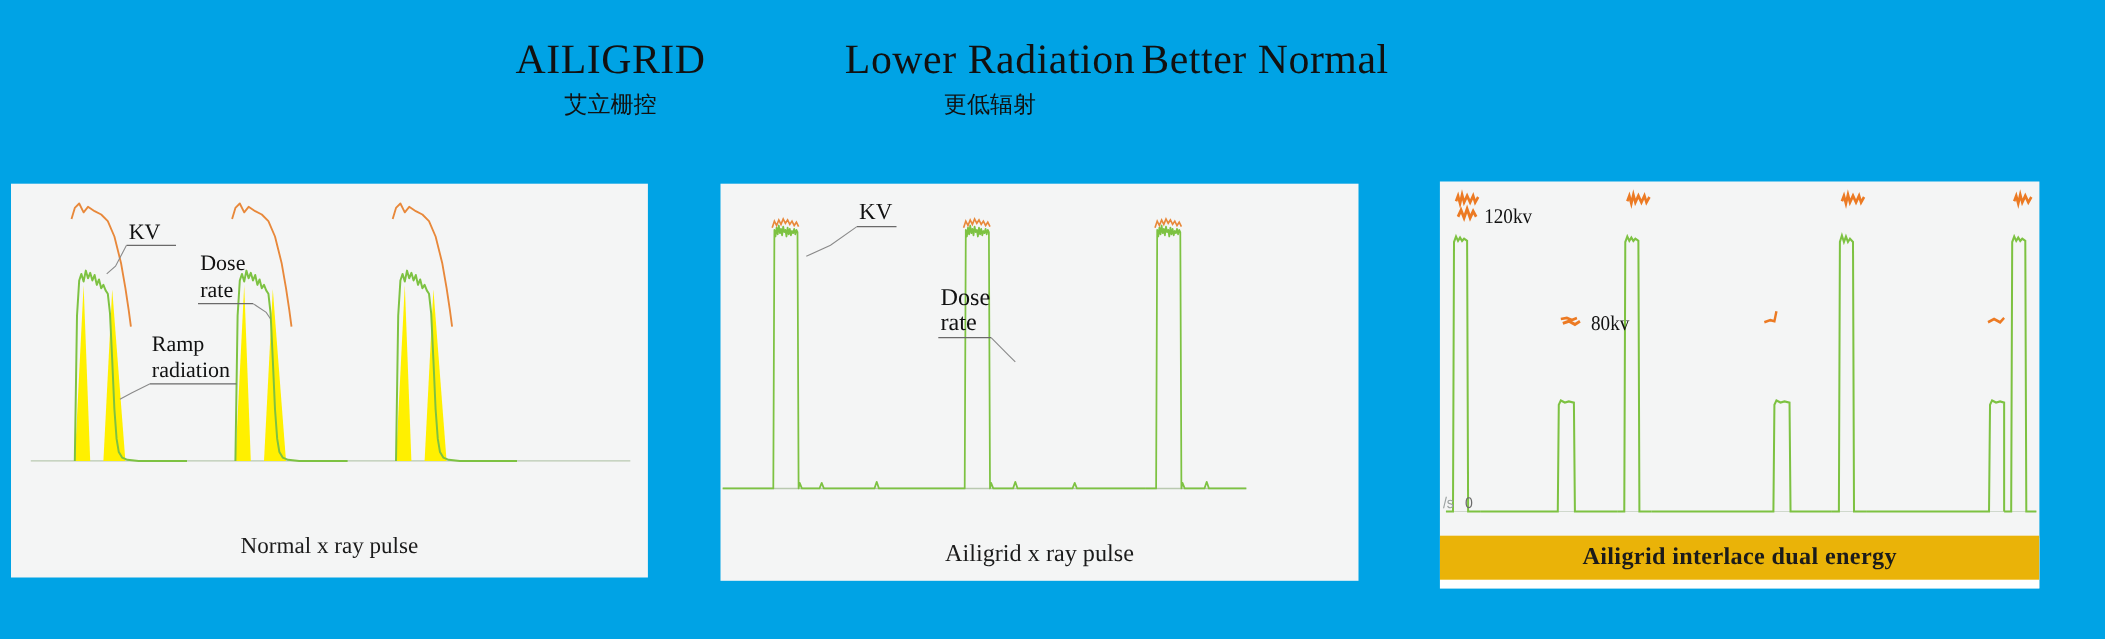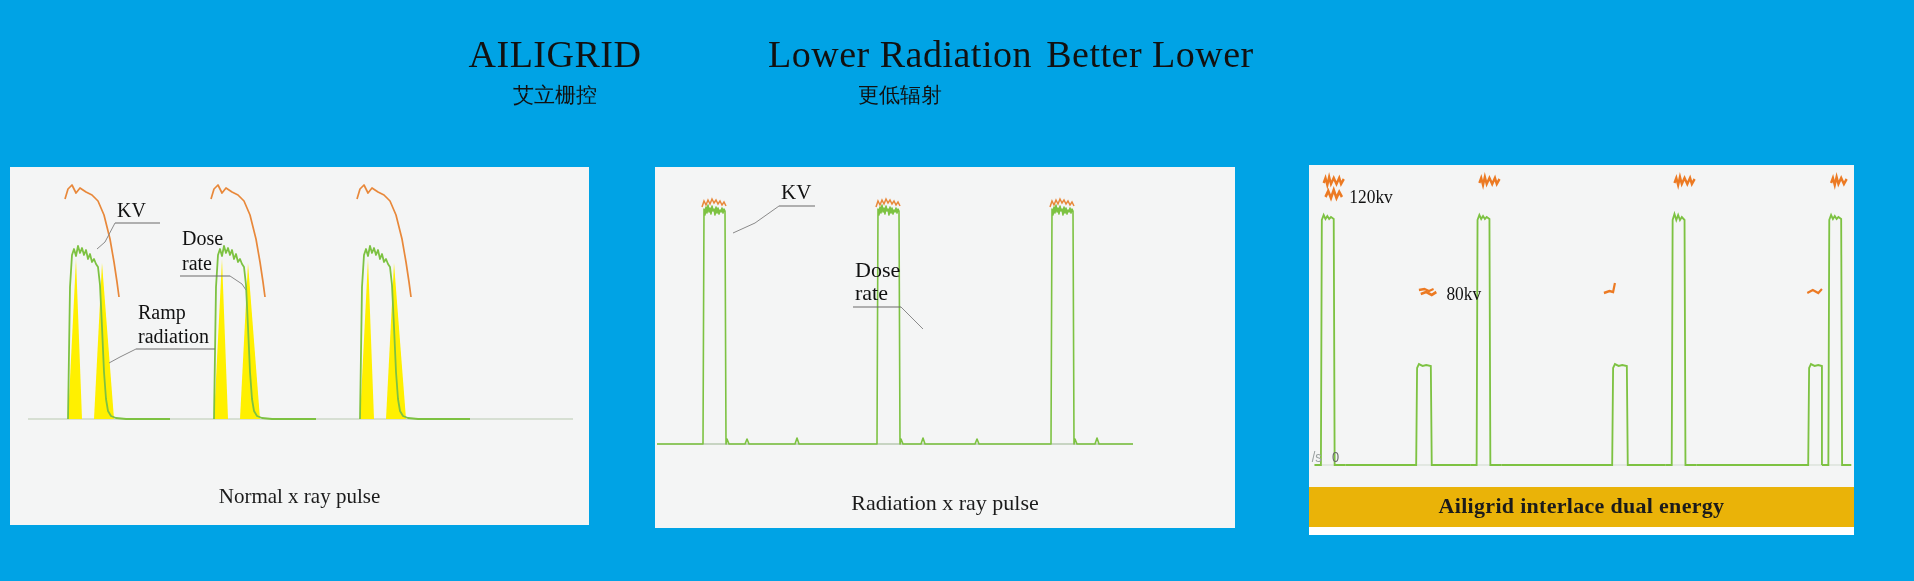--- a/index.html
+++ b/index.html
@@ -60,21 +60,21 @@
   <div class="header">
     <div class="head-col" id="hc1">
       <div class="en">Lower Radiation</div>
       <div class="cn">更低辐射</div>
     </div>
     <div class="head-col" id="hc0">
       <div class="en">AILIGRID</div>
       <div class="cn">艾立栅控</div>
     </div>
     <div class="head-col" id="hc2">
-      <div class="en">Better Lower</div>
+      <div class="en">Better Normal</div>
     </div>
   </div>
 
   <div class="panel" id="panel0">
     <div class="plot">
       <svg viewBox="0 0 579 358" preserveAspectRatio="none">
 
         <line x1="18" y1="252" x2="563" y2="252" stroke="#b9c9b0" stroke-width="1"></line>
 
         <polygon points="58,252 66,92 72,252" fill="#fff000"></polygon>
@@ -154,21 +154,21 @@
         </g>
 
         <g>
           <text class="anno" x="200" y="110" font-size="22">Dose</text>
           <text class="anno" x="200" y="133" font-size="22">rate</text>
           <line x1="198" y1="140" x2="246" y2="140" stroke="#6a6a6a" stroke-width="1.2"></line>
           <polyline points="246,140 262,156 268,162" fill="none" stroke="#8a8a8a" stroke-width="1"></polyline>
         </g>
       </svg>
     </div>
-    <div class="caption" id="cap1">Radiation x ray pulse</div>
+    <div class="caption" id="cap1">Ailigrid x ray pulse</div>
   </div>
 
   <div class="panel" id="panel2">
     <div class="plot">
       <svg viewBox="0 0 595 370" preserveAspectRatio="none">
         <line x1="6" y1="300" x2="592" y2="300" stroke="#cfd8cc" stroke-width="1"></line>
 
         <g>
           <path d="M6,300 L13,300 L14,55 L16,50 L18,54 L20,51 L22,54 L24,52 L27,54 L28,300 L40,300" fill="none" stroke="#7dc242" stroke-width="2"></path>
           <path d="M176,300 L183,300 L184,55 L186,50 L188,54 L190,51 L192,54 L194,52 L197,54 L198,300 L210,300" fill="none" stroke="#7dc242" stroke-width="2"></path>

